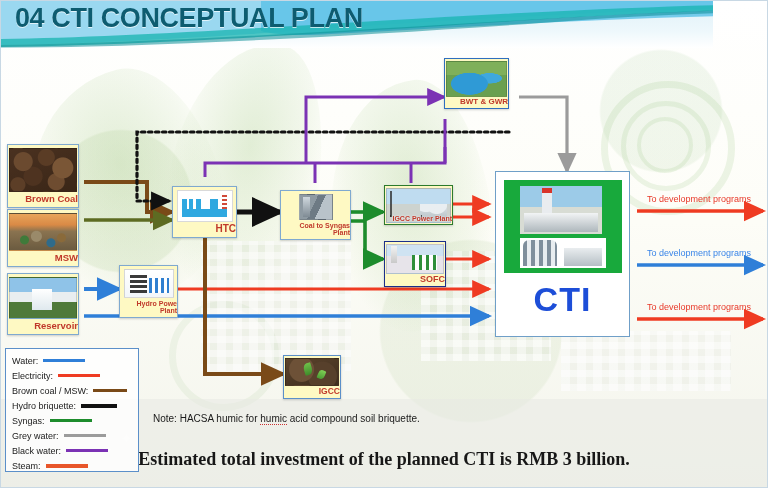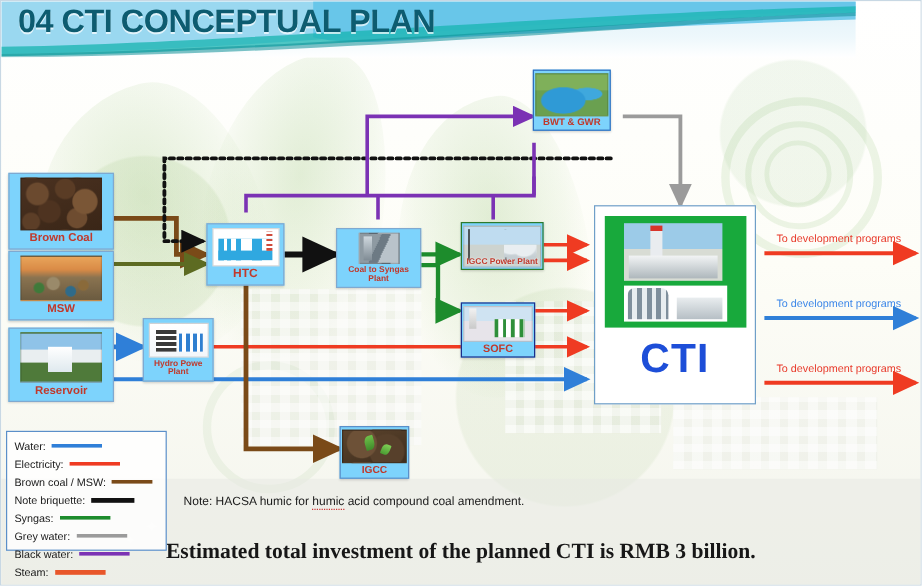--- a/index.html
+++ b/index.html
@@ -64,37 +64,37 @@
     font-size:27px;font-weight:bold;color:#0d5c70;
     letter-spacing:-0.4px;
     font-family:"Liberation Sans", sans-serif;
     text-shadow:0 1px 0 rgba(255,255,255,0.7);
     z-index:6;
   }
 
   
   .node{
     position:absolute;
-    background:#7dd3fc;
+    background:#fef9c3;
     border:1px solid #7fa9d0;
     box-sizing:border-box;
     box-shadow:0 1px 2px rgba(0,0,0,0.18);
-    text-align:center;
+    text-align:right;
     z-index:5;
   }
   .node .thumb{
     display:block;margin:3px auto 1px auto;position:relative;overflow:hidden;
     border:1px solid rgba(0,0,0,0.15);
   }
   .node .cap{
     display:block;font-weight:bold;line-height:1.05;
   }
 
   
-  .src{width:88px;}
+  .src{width:72px;}
   .src .cap{font-size:9.5px;color:#c0392b;padding:1px 0 3px 0;}
 
   
   .ph-coal{
     background:
       radial-gradient(circle at 20% 30%, #6b4a2f 0 9px, rgba(0,0,0,0) 10px),
       radial-gradient(circle at 55% 20%, #5a3c25 0 8px, rgba(0,0,0,0) 9px),
       radial-gradient(circle at 80% 45%, #7a5636 0 10px, rgba(0,0,0,0) 11px),
       radial-gradient(circle at 35% 65%, #4e3320 0 9px, rgba(0,0,0,0) 10px),
       radial-gradient(circle at 70% 78%, #6e4c30 0 8px, rgba(0,0,0,0) 9px),
@@ -267,21 +267,21 @@
 
   
   .outlabel{
     position:absolute;font-size:9px;font-weight:normal;z-index:6;white-space:nowrap;
   }
   .out-red{color:#e8392a;}
   .out-blue{color:#3b86e8;}
 
   
   #legend{
-    position:absolute;left:4px;top:358px;width:134px;height:100px;
+    position:absolute;left:4px;top:347px;width:134px;height:124px;
     background:rgba(255,255,255,0.82);
     border:1px solid #5b8fc9;box-sizing:border-box;
     padding:4px 0 0 6px;z-index:7;
   }
   .leg-row{
     display:flex;align-items:center;height:15px;font-size:9px;color:#1a1a1a;
   }
   .leg-name{white-space:nowrap;}
   .leg-swatch{
     display:inline-block;height:3px;width:42px;margin-left:5px;
@@ -429,21 +429,21 @@
   <div class="node proc proc-sm" style="left:279px;top:189px;width:71px;">
     <span class="thumb ph-syngas" style="width:32px;height:24px;"></span>
     <span class="cap">Coal to Syngas Plant</span>
   </div>
 
   <div class="node proc proc-sm" style="left:383px;top:184px;width:69px;border-color:#2c7a2c;">
     <span class="thumb ph-igcc" style="width:63px;height:33px;margin:2px auto 0 auto;"></span>
     <span class="cap" style="margin-top:-9px;position:relative;z-index:2;color:#c0392b;text-shadow:0 0 2px #fff;">IGCC Power Plant</span>
   </div>
 
-  <div class="node proc proc-sm" style="left:383px;top:240px;width:62px;border-color:#1b2f8a;border-width:1.5px;margin-top:11px;">
+  <div class="node proc proc-sm" style="left:383px;top:240px;width:62px;border-color:#1b2f8a;border-width:1.5px;">
     <span class="thumb ph-sofc" style="width:56px;height:28px;margin:2px auto 0 auto;"></span>
     <span class="cap" style="font-size:9px;">SOFC</span>
   </div>
 
   <div class="node proc proc-sm" style="left:443px;top:57px;width:65px;border-color:#2f6fbf;border-width:1.5px;">
     <span class="thumb ph-bwt" style="width:59px;height:34px;margin:2px auto 0 auto;"></span>
     <span class="cap" style="font-size:8px;">BWT &amp; GWR</span>
   </div>
 
   <div class="node proc proc-sm" style="left:282px;top:354px;width:58px;border-color:#5b8fc9;">
@@ -470,38 +470,38 @@
     </div>
     <div class="leg-row">
       <span class="leg-name">Electricity:</span>
       <span class="leg-swatch" style="background:#ef3b22;"></span>
     </div>
     <div class="leg-row">
       <span class="leg-name">Brown coal / MSW:</span>
       <span class="leg-swatch" style="background:#7a4a18;width:34px;"></span>
     </div>
     <div class="leg-row">
-      <span class="leg-name">Note briquette:</span>
+      <span class="leg-name">Hydro briquette:</span>
       <span class="leg-swatch" style="background:#111111;width:36px;height:4px;"></span>
     </div>
     <div class="leg-row">
       <span class="leg-name">Syngas:</span>
       <span class="leg-swatch" style="background:#1d8c2c;"></span>
     </div>
     <div class="leg-row">
       <span class="leg-name">Grey water:</span>
       <span class="leg-swatch" style="background:#9b9b9b;"></span>
     </div>
     <div class="leg-row">
       <span class="leg-name">Black water:</span>
       <span class="leg-swatch" style="background:#7b32b4;"></span>
     </div>
     <div class="leg-row">
       <span class="leg-name">Steam:</span>
       <span class="leg-swatch" style="background:#e8562a;height:4px;"></span>
     </div>
   </div>
 
-  <div id="note"><span>Note: HACSA humic for </span><u>humic</u><span> acid compound coal amendment.</span></div>
+  <div id="note"><span>Note: HACSA humic for </span><u>humic</u><span> acid compound soil briquette.</span></div>
 
   <div id="statement">Estimated total investment of the planned CTI  is RMB 3 billion.</div>
 
 </div>
 
 </body></html>

